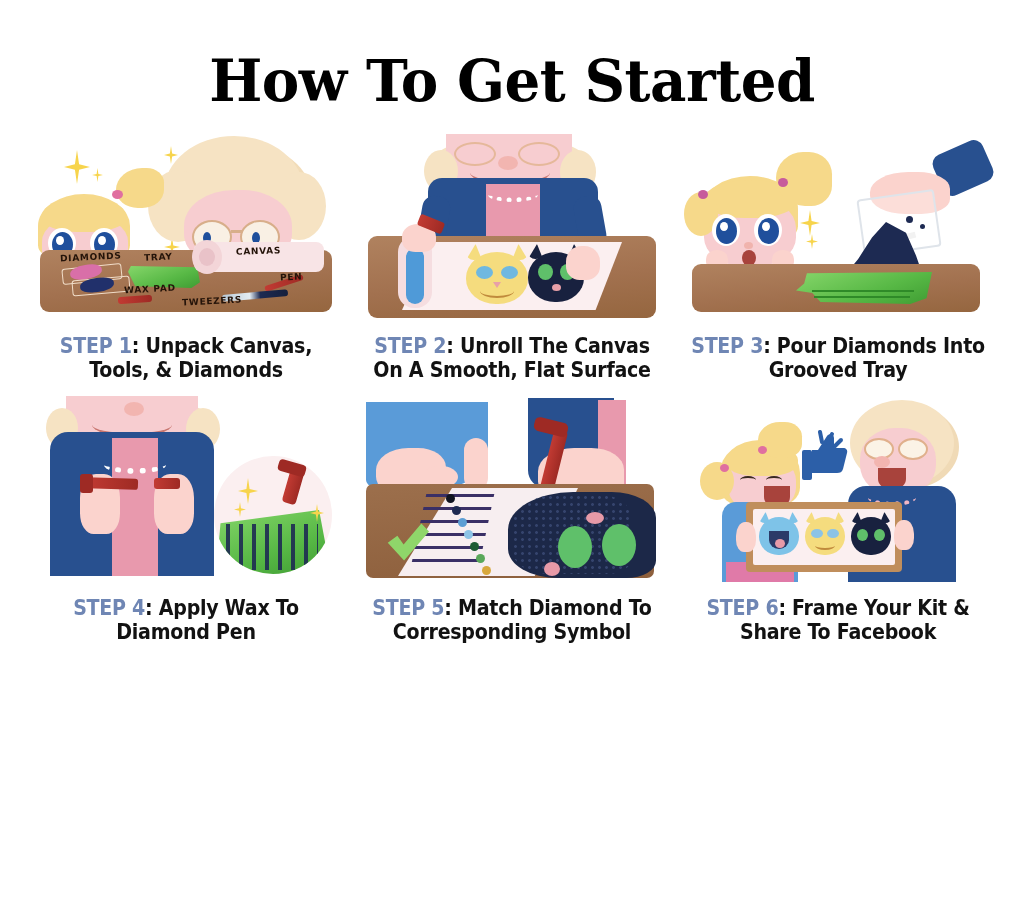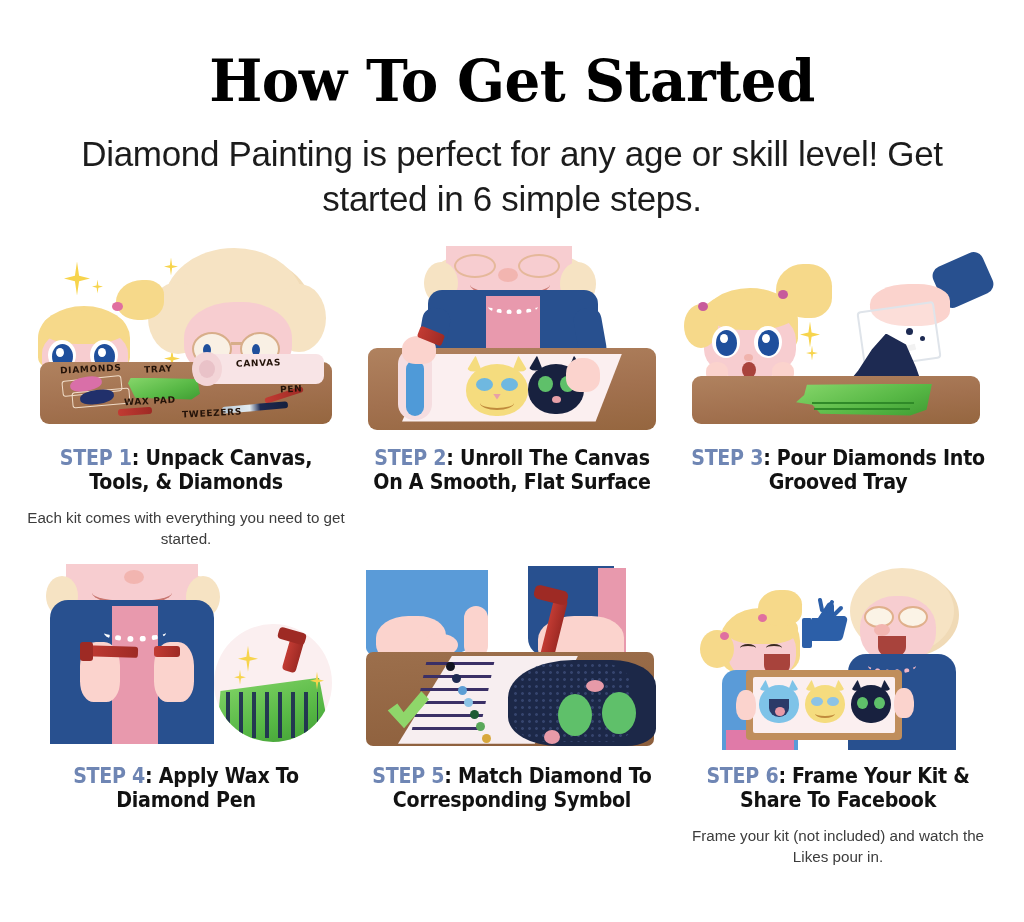--- a/index.html
+++ b/index.html
@@ -133,21 +133,20 @@
     clip-path: polygon(12% 52%, 32% 36%, 45% 56%, 82% 8%, 98% 26%, 46% 92%);
   }
 </style>
 </head>
 <body>
 
 <div class="page">
 
   <div class="header">
     <div class="main-title">How To Get Started</div>
-    <div class="subtitle">Diamond Painting is perfect for any age or skill level! Get started in 6 simple steps.</div>
   </div>
 
   <div class="grid">
 
     <div class="step">
       <div class="illo-wrap">
         <div class="illo">
 
           <div class="abs sparkle" style="left:28px;top:18px;width:26px;height:34px;"></div>
           <div class="abs sparkle" style="left:56px;top:36px;width:11px;height:14px;"></div>
@@ -202,21 +201,20 @@
           <div class="abs pen-red" style="left:228px;top:148px;width:40px;height:6px;transform:rotate(-18deg);"></div>
           <div class="abs wood-label" style="left:244px;top:140px;">PEN</div>
 
           <div class="abs" style="left:186px;top:160px;width:66px;height:7px;background:linear-gradient(90deg,#b9c9d6 0%,#e3ecf2 42%,#1d2a52 58%,#151f3c 100%);border-radius:3px;transform:rotate(-5deg);"></div>
           <div class="abs wood-label" style="left:146px;top:164px;">TWEEZERS</div>
         </div>
       </div>
       <div class="step-heading">
         <span class="step-num">STEP 1</span><span>: </span><span>Unpack Canvas, Tools, &amp; Diamonds</span>
       </div>
-      <div class="step-desc">Each kit comes with everything you need to get started.</div>
     </div>
 
     <div class="step">
       <div class="illo-wrap">
         <div class="illo">
 
           <div class="abs hair-cream" style="left:68px;top:4px;width:160px;height:58px;border-radius:50% 50% 18% 18%;"></div>
           <div class="abs face-pink" style="left:84px;top:2px;width:126px;height:58px;border-radius:0 0 46% 46%;"></div>
           <div class="abs" style="left:92px;top:10px;width:42px;height:24px;border:2.5px solid #e5b89a;border-radius:50%;"></div>
           <div class="abs" style="left:156px;top:10px;width:42px;height:24px;border:2.5px solid #e5b89a;border-radius:50%;"></div>
@@ -456,17 +454,16 @@
             </div>
           </div>
 
           <div class="abs hand" style="left:48px;top:128px;width:20px;height:30px;"></div>
           <div class="abs hand" style="left:206px;top:126px;width:20px;height:30px;"></div>
         </div>
       </div>
       <div class="step-heading">
         <span class="step-num">STEP 6</span><span>: </span><span>Frame Your Kit &amp; Share To Facebook</span>
       </div>
-      <div class="step-desc">Frame your kit (not included) and watch the Likes pour in.</div>
     </div>
 
   </div>
 </div>
 
 </body></html>

